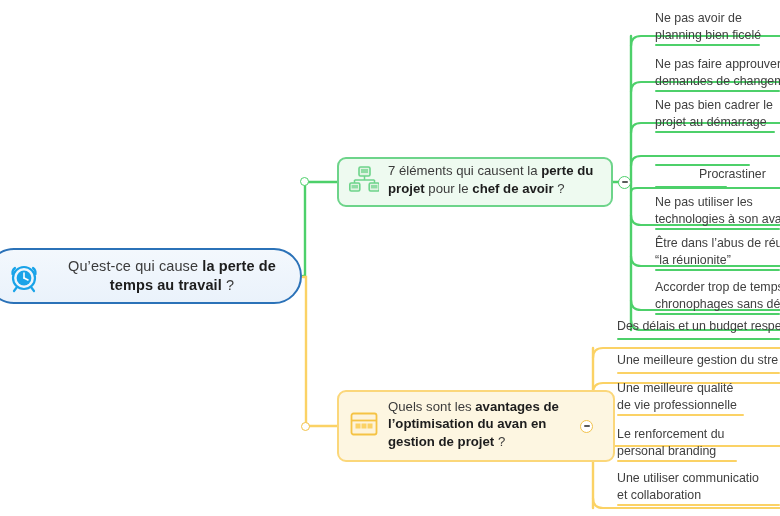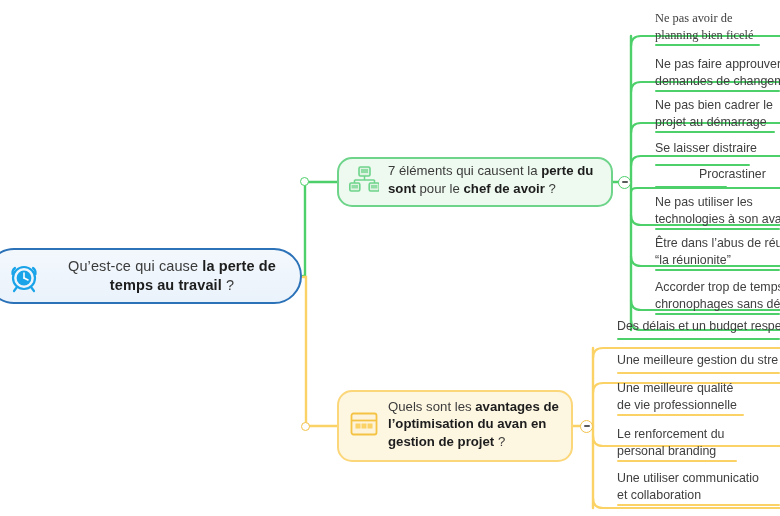--- a/index.html
+++ b/index.html
@@ -34,35 +34,35 @@
     line-height:1.32;
     padding-right:4px;
     letter-spacing:.1px;
   }
   .central .ctext b{color:#1d1d1d;font-weight:bold;}
 
   
   .branch{
     position:absolute;
     box-sizing:border-box;
-    border-radius:15px;
+    border-radius:9px;
     display:flex; align-items:center;
     padding:2px 12px 6px 10px;
   }
   .branch .ico{flex:0 0 30px;width:30px;height:30px;margin-right:9px;}
   .branch .btext{font-size:13.2px;line-height:1.33;color:#3b3b3b;}
   .branch .btext b{color:#1d1d1d;font-weight:bold;}
 
   .branch.green{
     left:337px; top:157px; width:276px; height:50px;
     border:2px solid #6dd48a;
     background:#eefaf0;
   }
   .branch.yellow{
-    left:337px; top:390px; width:236px; height:72px;
+    left:337px; top:390px; width:278px; height:72px;
     border:2px solid #fbd77a;
     background:#fdf6e1;
   }
 
   
   .leaf{
     position:absolute;
     font-size:12.4px;
     line-height:1.34;
     color:#404040;
@@ -145,42 +145,41 @@
       <svg viewBox="0 0 30 30" width="30" height="30">
         <rect x="10" y="2" width="11" height="9" rx="1.5" fill="#dff3e2" stroke="#6dd48a" stroke-width="1.6"></rect>
         <rect x="12" y="4" width="7" height="4" fill="#8fdca4"></rect>
         <path d="M15.5 11 L15.5 15 M5.5 15 L25.5 15 M5.5 15 L5.5 18 M25.5 15 L25.5 18" stroke="#6dd48a" stroke-width="1.5" fill="none"></path>
         <rect x="0.8" y="18" width="10" height="8" rx="1.4" fill="#dff3e2" stroke="#6dd48a" stroke-width="1.6"></rect>
         <rect x="2.6" y="20" width="6.4" height="3.4" fill="#8fdca4"></rect>
         <rect x="20.2" y="18" width="10" height="8" rx="1.4" fill="#dff3e2" stroke="#6dd48a" stroke-width="1.6"></rect>
         <rect x="22" y="20" width="6.4" height="3.4" fill="#8fdca4"></rect>
       </svg>
     </span>
-    <span class="btext"><span>7 éléments qui causent la </span><b>perte du</b><br><b>sont</b><span> pour le </span><b>chef de avoir</b><span> ?</span></span>
+    <span class="btext"><span>7 éléments qui causent la </span><b>perte du</b><br><b>projet</b><span> pour le </span><b>chef de avoir</b><span> ?</span></span>
   </div>
 
   <div class="knob g" style="left:618px;top:175.5px;">
     <span class="bar"></span>
   </div>
 
   <div class="knob g small" style="left:299.5px;top:177px;"></div>
 
-  <div class="leaf" style="left:655px;top:10px;font-family:Liberation Serif, serif;">Ne pas avoir de
+  <div class="leaf" style="left:655px;top:10px;">Ne pas avoir de
 planning bien ficelé</div>
   <div class="ubar g" style="left:655px;top:44px;width:105px;"></div>
 
   <div class="leaf" style="left:655px;top:56px;">Ne pas faire approuver l
 demandes de changeme</div>
   <div class="ubar g" style="left:655px;top:90px;width:125px;"></div>
 
   <div class="leaf" style="left:655px;top:97px;">Ne pas bien cadrer le
 projet au démarrage</div>
   <div class="ubar g" style="left:655px;top:131px;width:120px;"></div>
 
-  <div class="leaf" style="left:655px;top:140px;">Se laisser distraire</div>
   <div class="ubar g" style="left:655px;top:164px;width:95px;"></div>
 
   <div class="leaf" style="left:655px;top:166px;margin-left:44px;">Procrastiner</div>
   <div class="ubar g" style="left:655px;top:186px;width:72px;"></div>
 
   <div class="leaf" style="left:655px;top:194px;">Ne pas utiliser les
 technologies à son avan</div>
   <div class="ubar g" style="left:655px;top:228px;width:125px;"></div>
 
   <div class="leaf" style="left:655px;top:235px;">Être dans l’abus de réun

